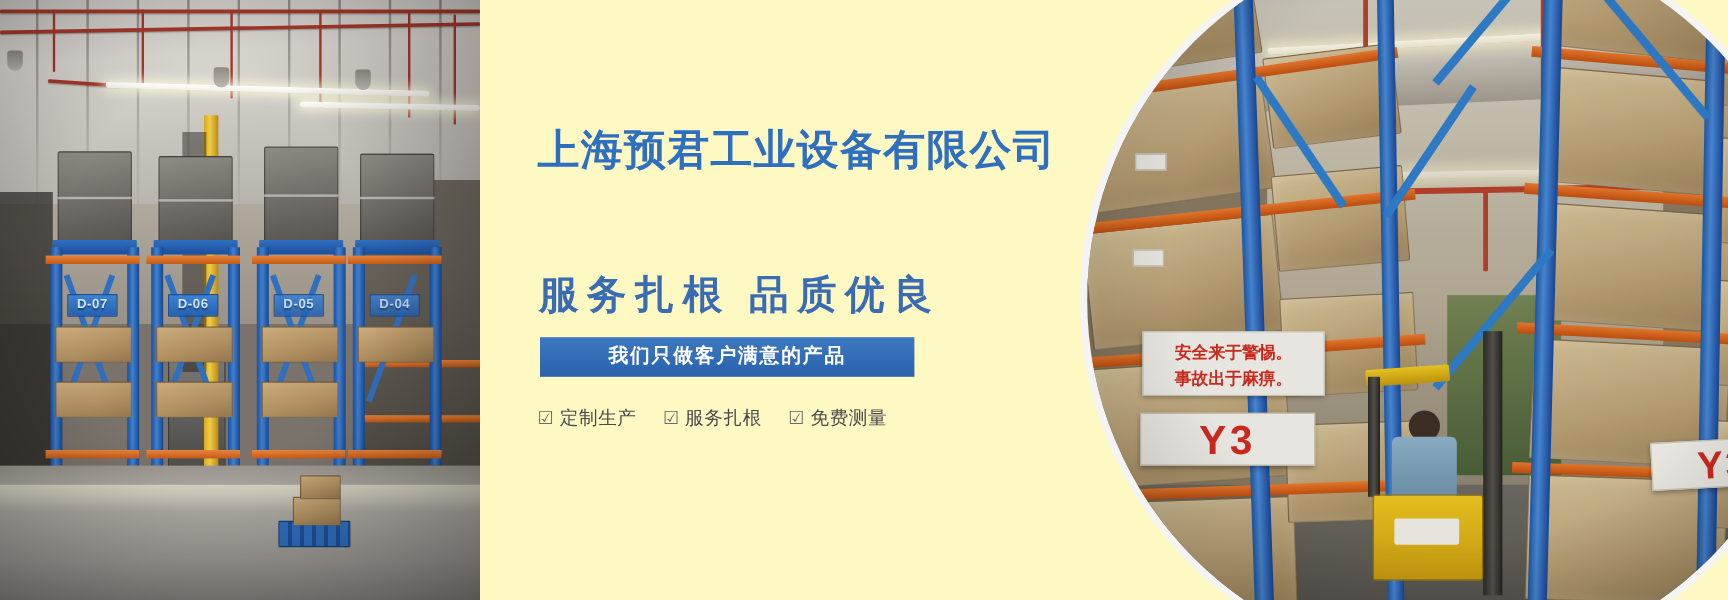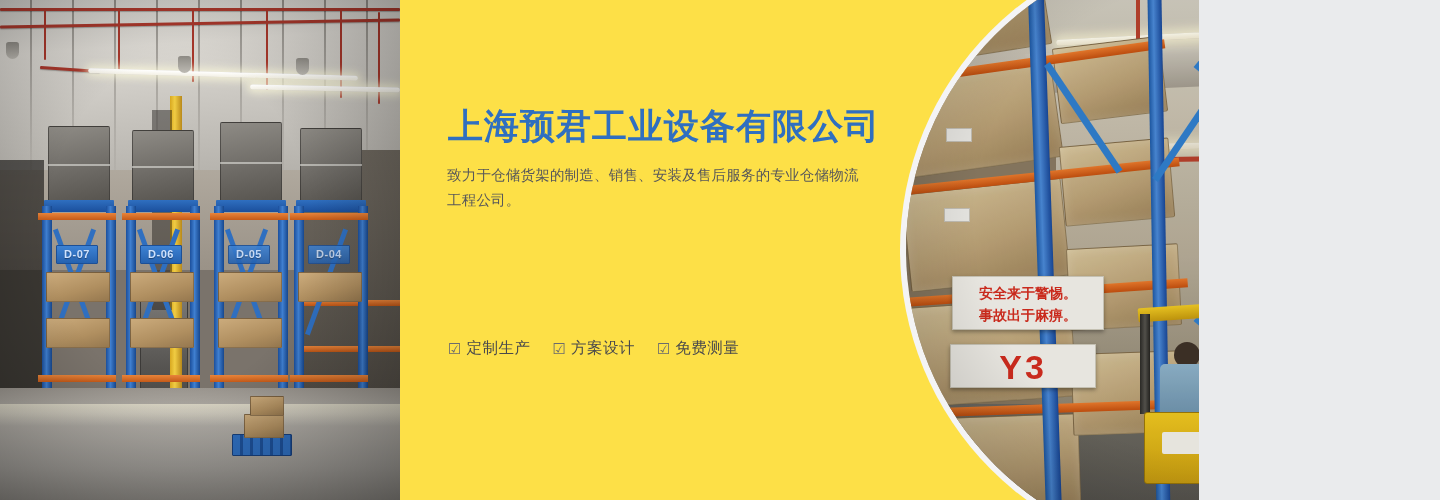--- a/index.html
+++ b/index.html
@@ -1,21 +1,21 @@
 <!DOCTYPE html>
 <html><head>
 <meta charset="utf-8">
 <style>
   * { margin:0; padding:0; box-sizing:border-box; }
   html, body {
     width:1440px; height:500px; overflow:hidden;
     font-family:"Liberation Sans","DejaVu Sans",sans-serif;
     background:#eaebed;
   }
-  #banner { position:relative; width:1199px; height:500px; background:#fde047; overflow:hidden; }
+  #banner { position:relative; width:1440px; height:500px; background:#fef9c3; overflow:hidden; }
 
   
   .photo-left {
     position:absolute; left:0; top:0; width:400px; height:500px; overflow:hidden;
     background:#7a736b;
   }
   .wl-ceiling { position:absolute; left:0; top:0; width:400px; height:170px;
     background:linear-gradient(176deg,#cfcdc8 0%,#dcd9d3 28%,#c9c6c0 60%,#b3b0aa 100%); }
   .wl-roofrib { position:absolute; top:0; width:2px; height:170px;
     background:linear-gradient(180deg,rgba(120,116,110,.75),rgba(150,146,140,.15)); }
@@ -230,30 +230,31 @@
     <div class="wl-floor"></div>
     <div class="wl-floorglow"></div>
     <div class="wl-bluepallet" style="left:232px;bottom:44px;width:60px;height:22px;"></div>
     <div class="wl-box" style="left:244px;bottom:62px;width:40px;height:24px;"></div>
     <div class="wl-box" style="left:250px;bottom:84px;width:34px;height:20px;"></div>
     <div class="wl-vig"></div>
   </div>
 
   <div class="copy">
     <div class="title">上海预君工业设备有限公司</div>
-    <div class="subtitle">致力于仓储货架的制造、销售、安装及售后服务的专业仓储物流工程公司。</div>
+    <div class="slogan">服务扎根  品质优良</div>
+    <div class="badge">我们只做客户满意的产品</div>
 
     <div class="features">
       <div class="feature">
         <span class="tick">☑</span>
         <span class="flabel">定制生产</span>
       </div>
       <div class="feature">
         <span class="tick">☑</span>
-        <span class="flabel">方案设计</span>
+        <span class="flabel">服务扎根</span>
       </div>
       <div class="feature">
         <span class="tick">☑</span>
         <span class="flabel">免费测量</span>
       </div>
     </div>
   </div>
 
   <div class="photo-right-wrap">
     <div class="photo-right-ring"></div>

